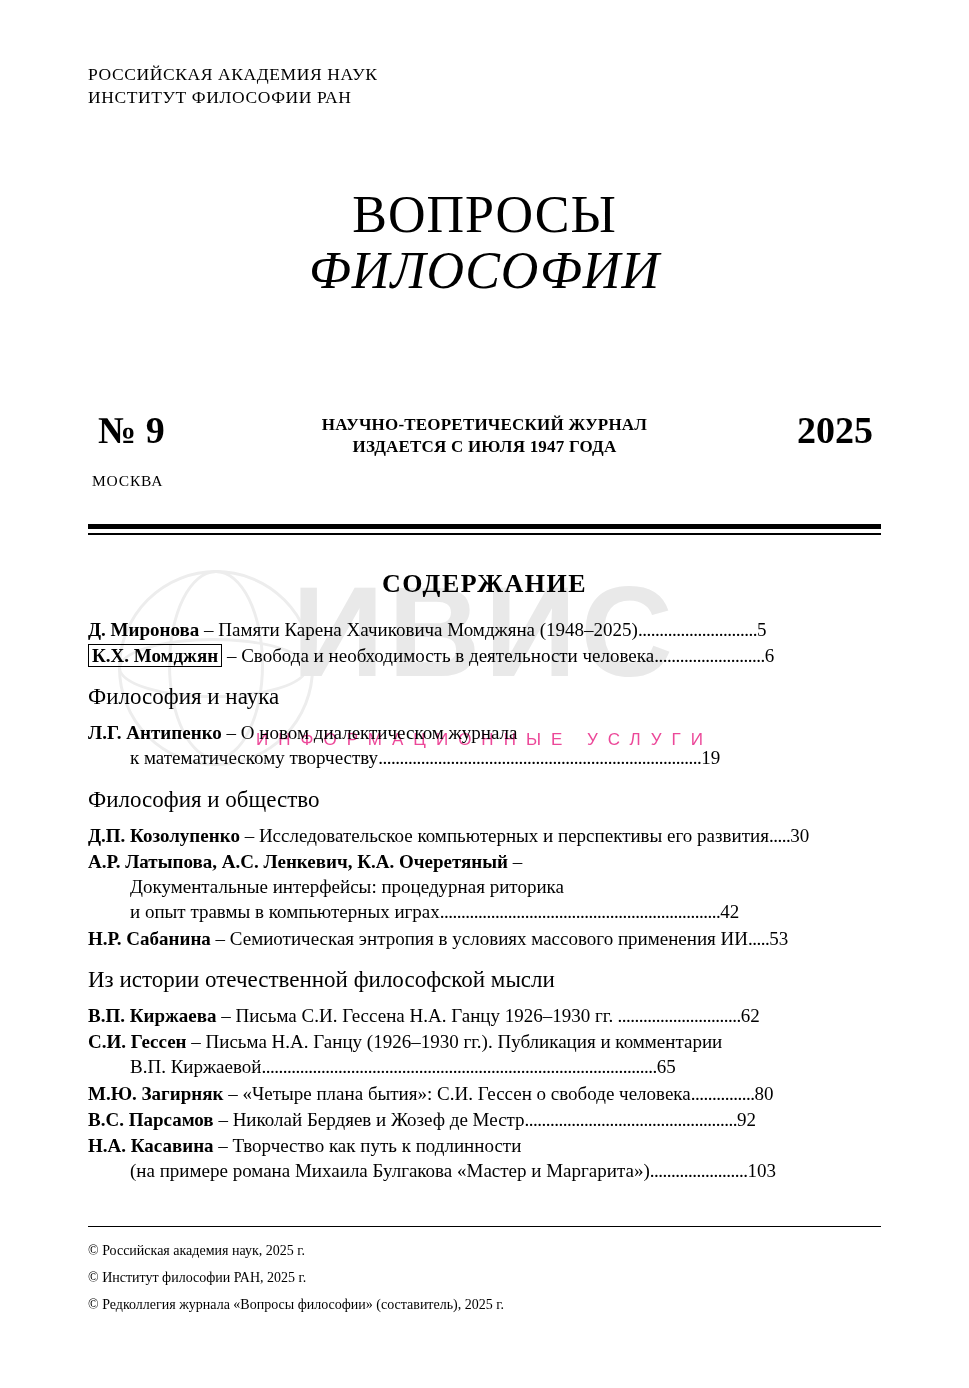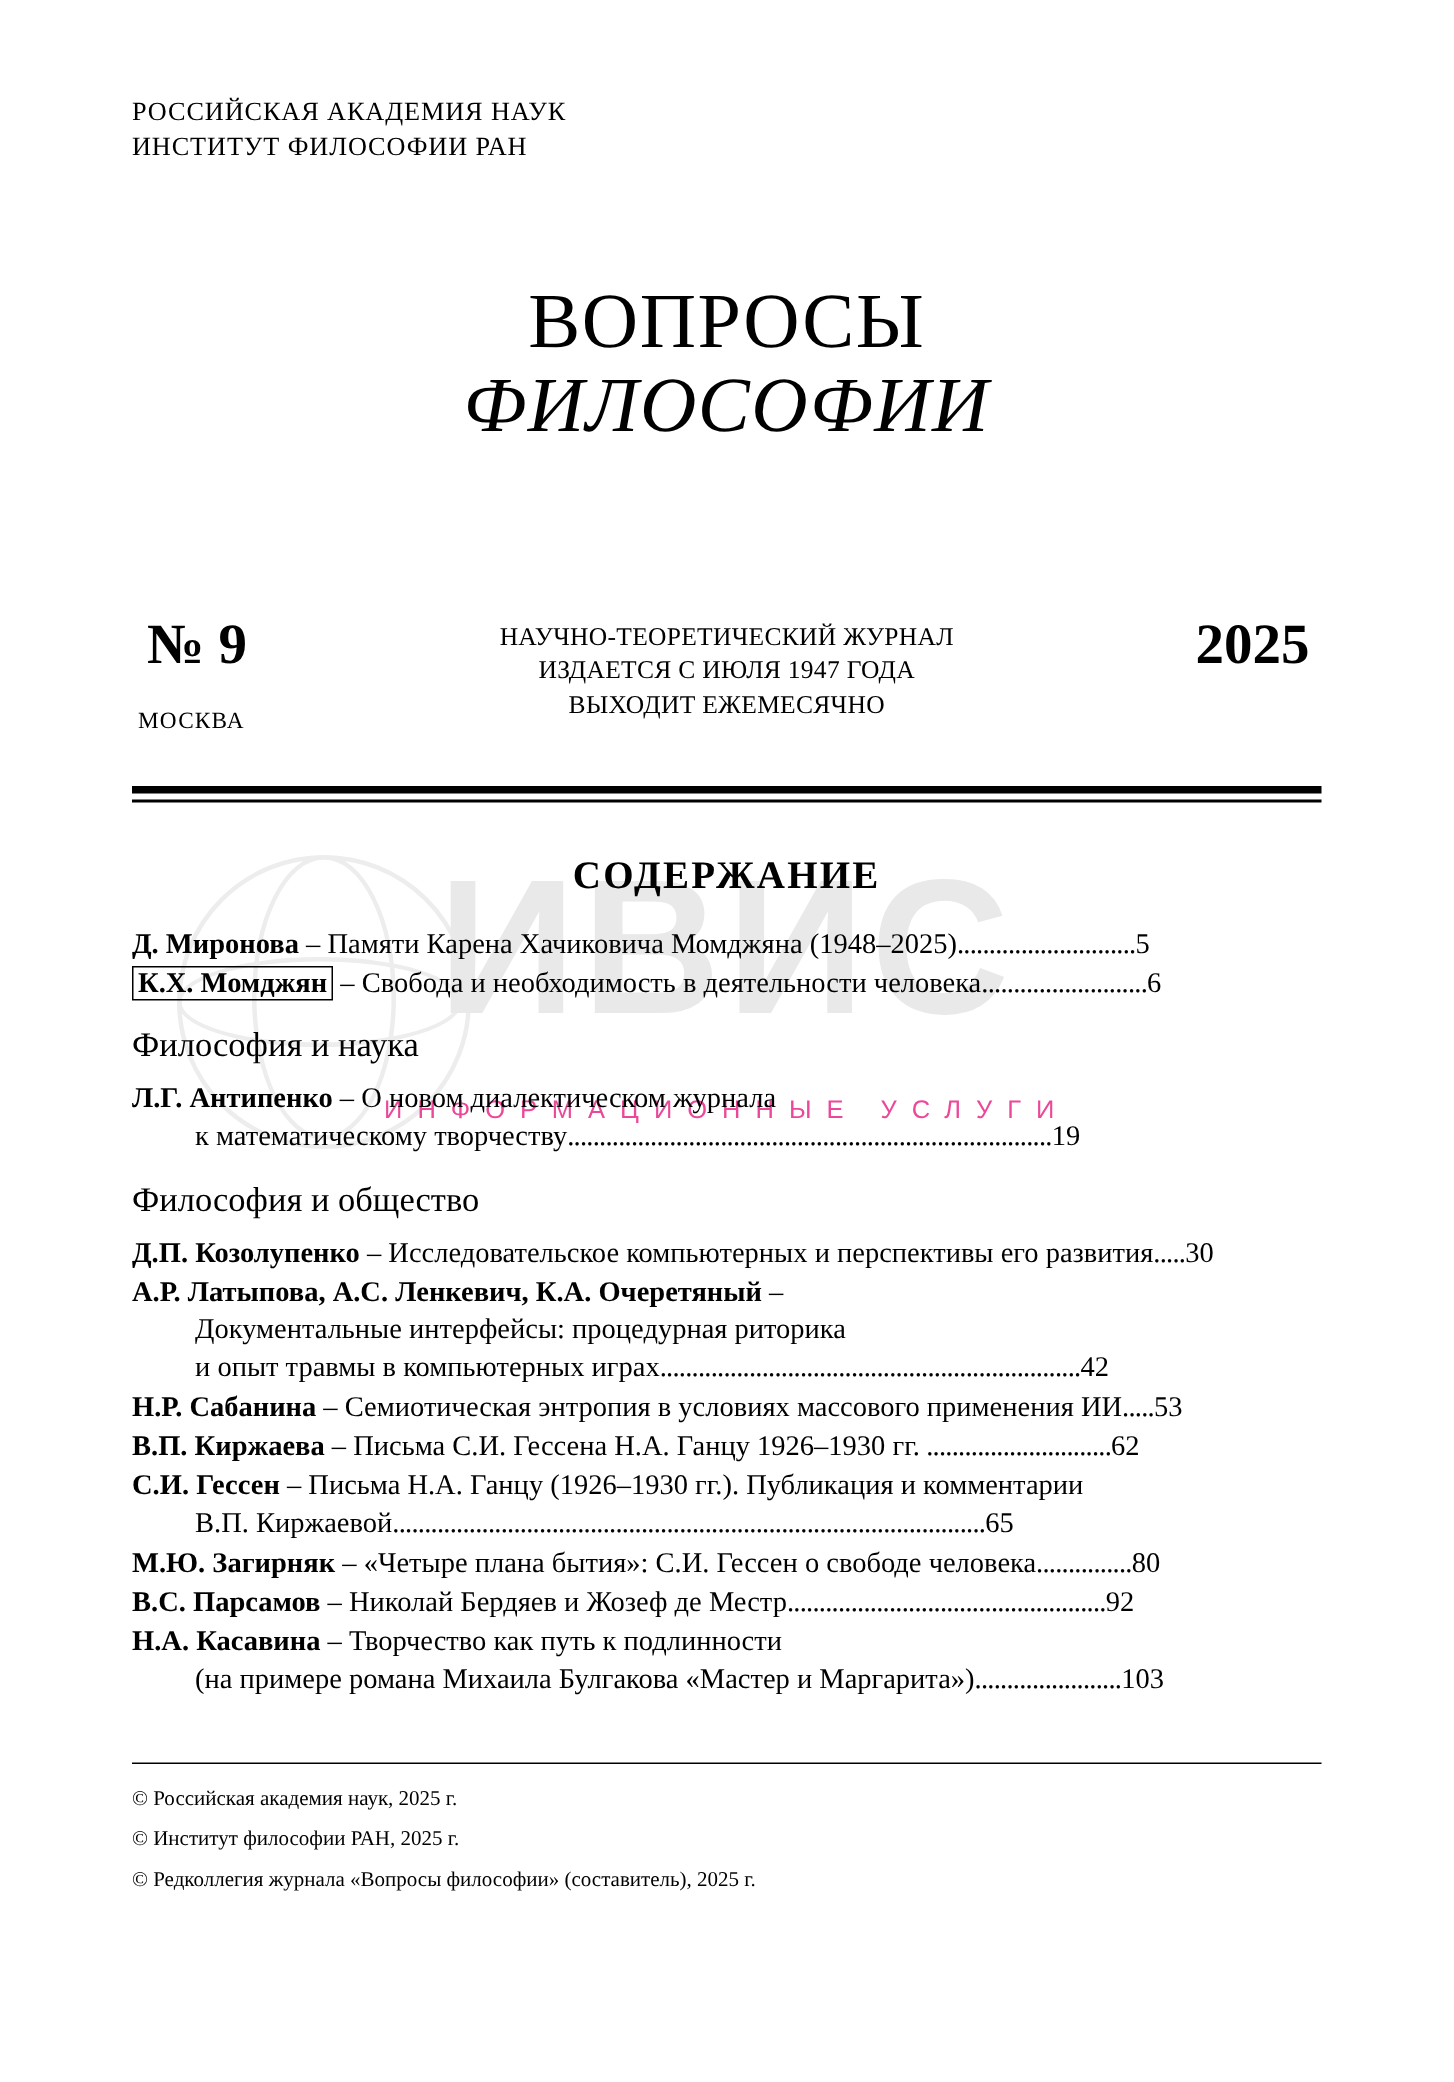--- a/index.html
+++ b/index.html
@@ -137,21 +137,21 @@
     font-size: 15.5px;
     letter-spacing: 0.8px;
   }
   .issue-mid {
     position: absolute;
     left: 0;
     right: 0;
     top: 6px;
     text-align: center;
     font-size: 17px;
-    font-weight: normal;
+    font-weight: bold;
     line-height: 1.35;
     letter-spacing: 0.2px;
   }
   .issue-year {
     position: absolute;
     right: 8px;
     top: 0;
     font-size: 38px;
     font-weight: bold;
   }
@@ -239,21 +239,20 @@
       <div class="jt-line1">ВОПРОСЫ</div>
       <div class="jt-line2">ФИЛОСОФИИ</div>
     </div>
 
     <div class="issue-row">
       <div class="issue-no">№ 9</div>
       <div class="issue-city">МОСКВА</div>
       <div class="issue-mid">
         <div>НАУЧНО-ТЕОРЕТИЧЕСКИЙ ЖУРНАЛ</div>
         <div>ИЗДАЕТСЯ С ИЮЛЯ 1947 ГОДА</div>
-        <div>ВЫХОДИТ ЕЖЕМЕСЯЧНО</div>
       </div>
       <div class="issue-year">2025</div>
     </div>
 
     <div class="rule-double"></div>
 
     <div class="contents-title">СОДЕРЖАНИЕ</div>
 
     <div class="entry">
       <span class="ln">
@@ -307,20 +306,21 @@
     </div>
 
     <div class="entry">
       <span class="ln">
         <span class="au">Н.Р. Сабанина</span>
         <span>–</span>
         <span>Семиотическая энтропия в условиях массового применения ИИ</span><span class="leader">.....</span><span class="pg">53</span>
       </span>
     </div>
 
+    <div class="section-head">Из истории отечественной философской мысли</div>
 
     <div class="entry">
       <span class="ln">
         <span class="au">В.П. Киржаева</span>
         <span>–</span>
         <span>Письма С.И. Гессена Н.А. Ганцу 1926–1930 гг.</span><span class="leader"> .............................</span><span class="pg">62</span>
       </span>
     </div>
 
     <div class="entry">

